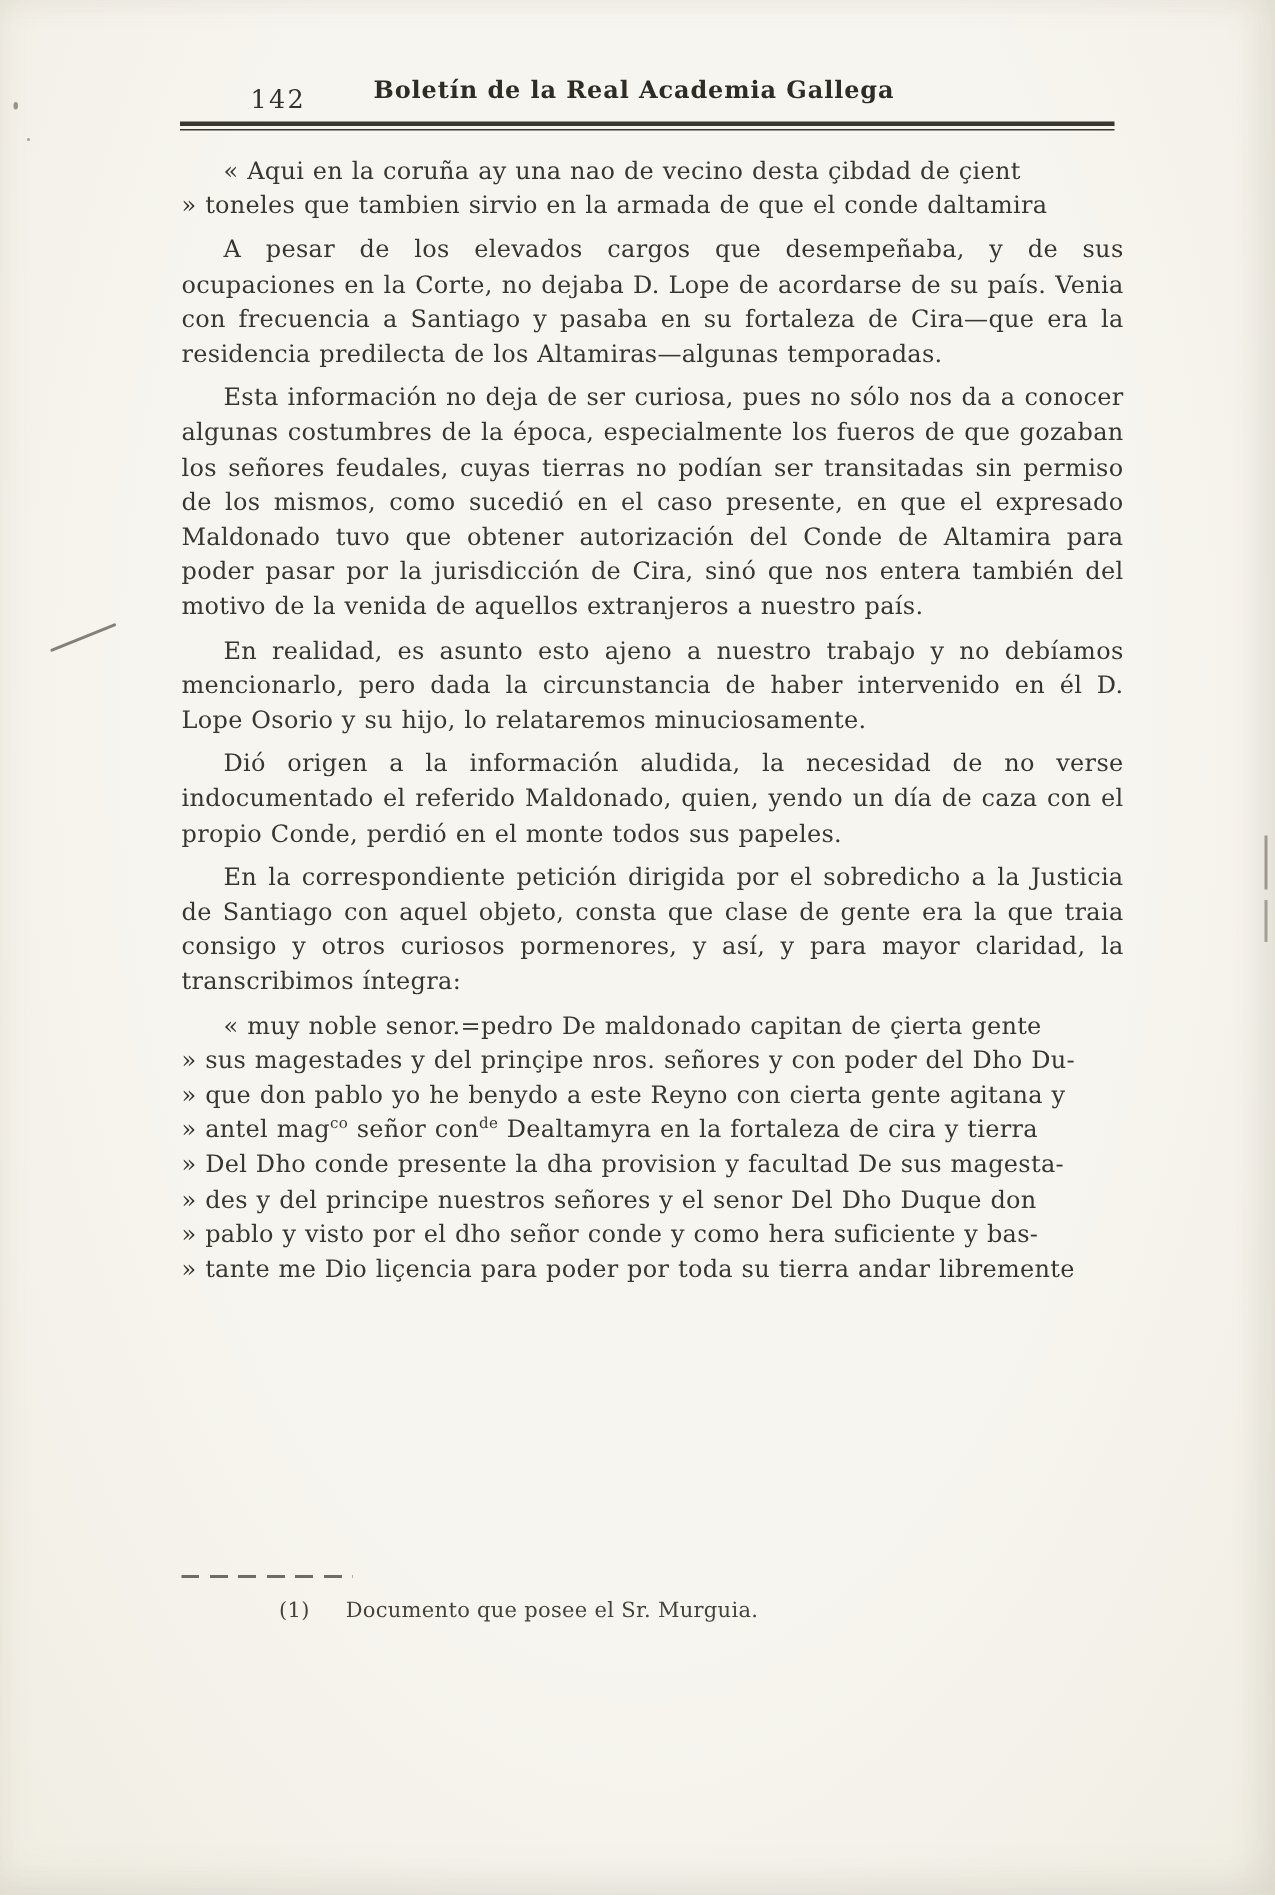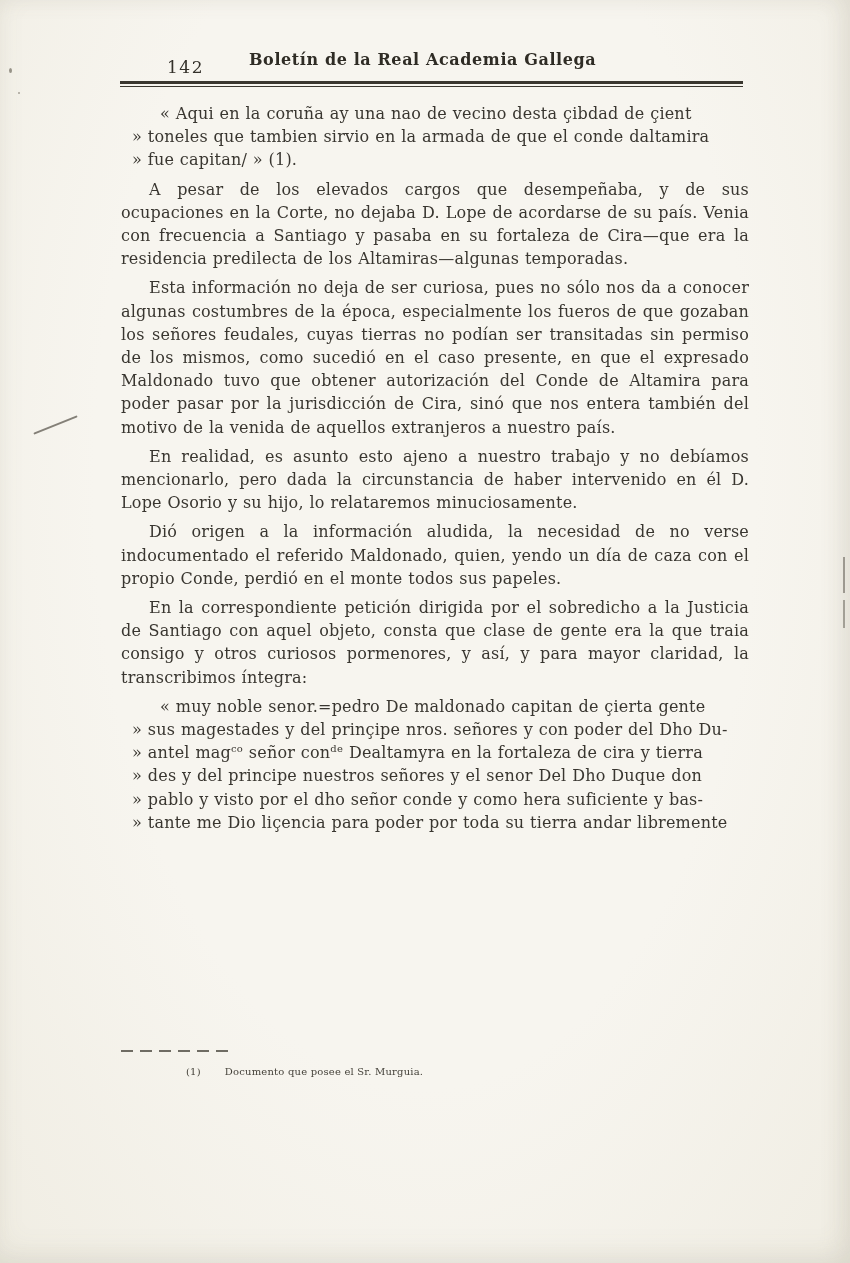--- a/index.html
+++ b/index.html
@@ -31,35 +31,35 @@
   .rule.thin  { height:1px; background:#3a372f; margin-top:2px; }
 
   
   .text-block {
     position:absolute; left:121px; top:102px; width:628px;
     font-size:16px; line-height:23.2px;
     letter-spacing:0.2px; word-spacing:0.5px;
     text-align:justify; color:#393630;
   }
   .para { text-indent:28px; margin:0 0 6px 0; }
-  .qblock { margin:0 0 6px 11px; }
+  .qblock { margin:0 0 6px 0; }
   .qline { white-space:nowrap; text-align:left; }
   .qline.first { padding-left:28px; }
   .it { }
   .sup { font-size:10px; vertical-align:super; line-height:0; }
 
   
   .footnote-sep {
     position:absolute; left:121px; top:1050px; width:114px; height:2px;
     background: repeating-linear-gradient(90deg, #57544b 0px, #57544b 12px, transparent 12px, transparent 19px);
     opacity:.85;
   }
   .footnote {
     position:absolute; left:186px; top:1066px;
-    font-size:10px; color:#45423a; letter-spacing:0.2px;
+    font-size:14px; color:#45423a; letter-spacing:0.2px;
   }
   .fn-marker { margin-right:24px; }
 
   
   .pen-mark { position:absolute; background:#5e5a50; }
   .left-slash { left:32px; top:424px; width:47px; height:2px; transform:rotate(-22deg); border-radius:2px; opacity:.75; }
   .right-line-1 { left:843px; top:557px; width:2px; height:36px; opacity:.55; }
   .right-line-2 { left:843px; top:600px; width:2px; height:28px; opacity:.5; }
   .speck { position:absolute; background:#716c60; border-radius:50%; }
   .s1 { left:9px;  top:68px; width:3px; height:5px; opacity:.7; }
@@ -81,33 +81,34 @@
   <div class="rule-wrap">
     <div class="rule thick"></div>
     <div class="rule thin"></div>
   </div>
 
   <div class="text-block">
 
     <div class="qblock">
       <div class="qline first"><span>« Aqui en la coruña ay una nao de vecino desta çibdad de çient</span></div>
       <div class="qline"><span>» toneles que tambien sirvio </span><span class="it">en la armada de que el conde daltamira</span></div>
-      <div class="qline"><span>» </span><span class="it">fue capitan/</span><span> » (1).</span></div>
     </div>
 
     <p class="para">A pesar de los elevados cargos que desempeñaba, y de sus ocupaciones en la Corte, no dejaba D. Lope de acordarse de su país. Venia con frecuencia a Santiago y pasaba en su fortaleza de Cira—que era la residencia predilecta de los Altamiras—algunas temporadas.</p>
     <p class="para">Esta información no deja de ser curiosa, pues no sólo nos da a conocer algunas costumbres de la época, especialmente los fueros de que gozaban los señores feudales, cuyas tierras no podían ser transitadas sin permiso de los mismos, como sucedió en el caso presente, en que el expresado Maldonado tuvo que obtener autorización del Conde de Altamira para poder pasar por la jurisdicción de Cira, sinó que nos entera también del motivo de la venida de aquellos extranjeros a nuestro país.</p>
     <p class="para">En realidad, es asunto esto ajeno a nuestro trabajo y no debíamos mencionarlo, pero dada la circunstancia de haber intervenido en él D. Lope Osorio y su hijo, lo relataremos minuciosamente.</p>
     <p class="para">Dió origen a la información aludida, la necesidad de no verse indocumentado el referido Maldonado, quien, yendo un día de caza con el propio Conde, perdió en el monte todos sus papeles.</p>
     <p class="para">En la correspondiente petición dirigida por el sobredicho a la Justicia de Santiago con aquel objeto, consta que clase de gente era la que traia consigo y otros curiosos pormenores, y así, y para mayor claridad, la transcribimos íntegra:</p>
 
     <div class="qblock">
       <div class="qline first">« muy noble senor.=pedro De maldonado capitan de çierta gente</div>
       <div class="qline">» sus magestades y del prinçipe nros. señores y con poder del Dho Du-</div>
+      <div class="qline">» que don pablo yo he benydo a este Reyno con cierta gente agitana y</div>
       <div class="qline"><span>» antel mag</span><sup class="sup">co</sup><span> señor con</span><sup class="sup">de</sup><span> Dealtamyra en la fortaleza de cira y tierra</span></div>
+      <div class="qline">» Del Dho conde presente la dha provision y facultad De sus magesta-</div>
       <div class="qline">» des y del principe nuestros señores y el senor Del Dho Duque don</div>
       <div class="qline">» pablo y visto por el dho señor conde y como hera suficiente y bas-</div>
       <div class="qline">» tante me Dio liçencia para poder por toda su tierra andar libremente</div>
     </div>
 
   </div>
 
   <div class="footnote-sep"></div>
   <div class="footnote">
     <span class="fn-marker">(1)</span><span class="fn-text">Documento que posee el Sr. Murguia.</span>

